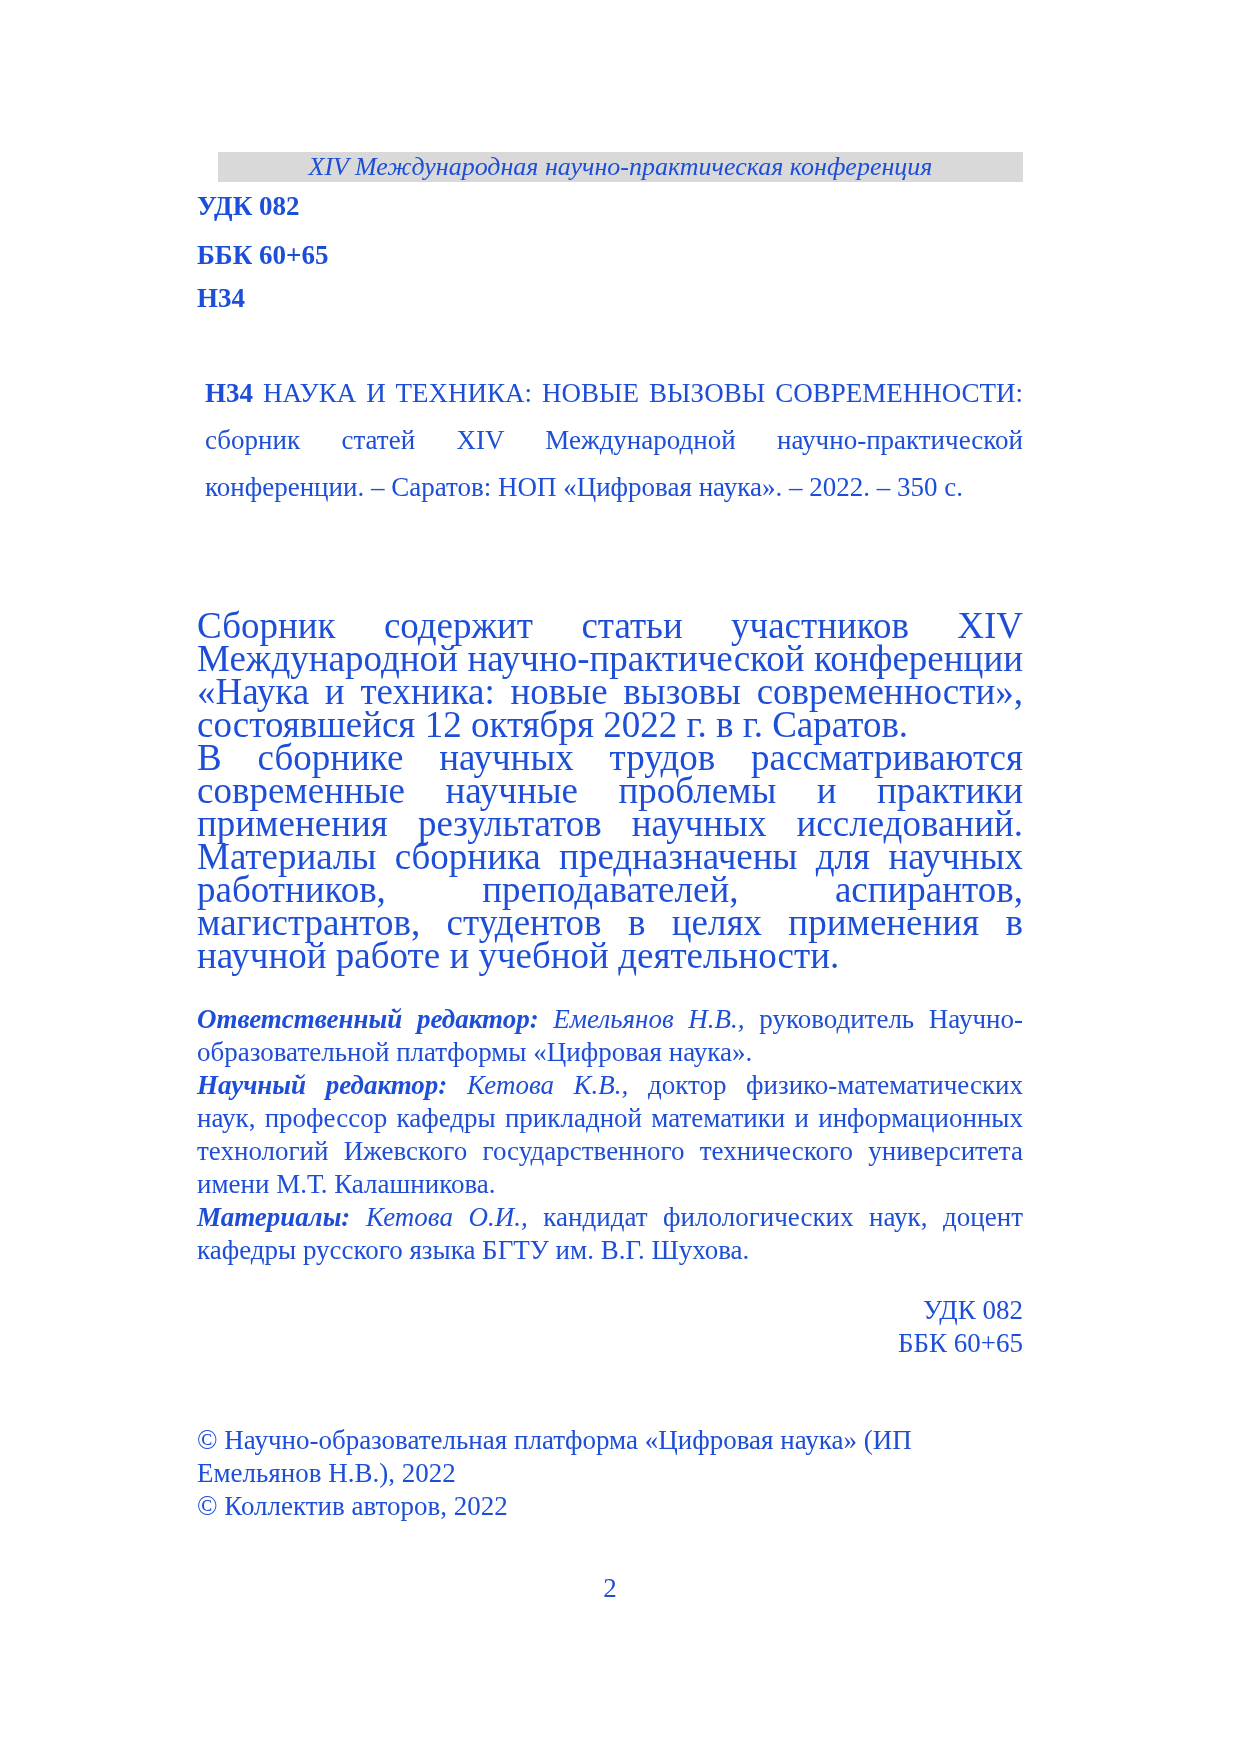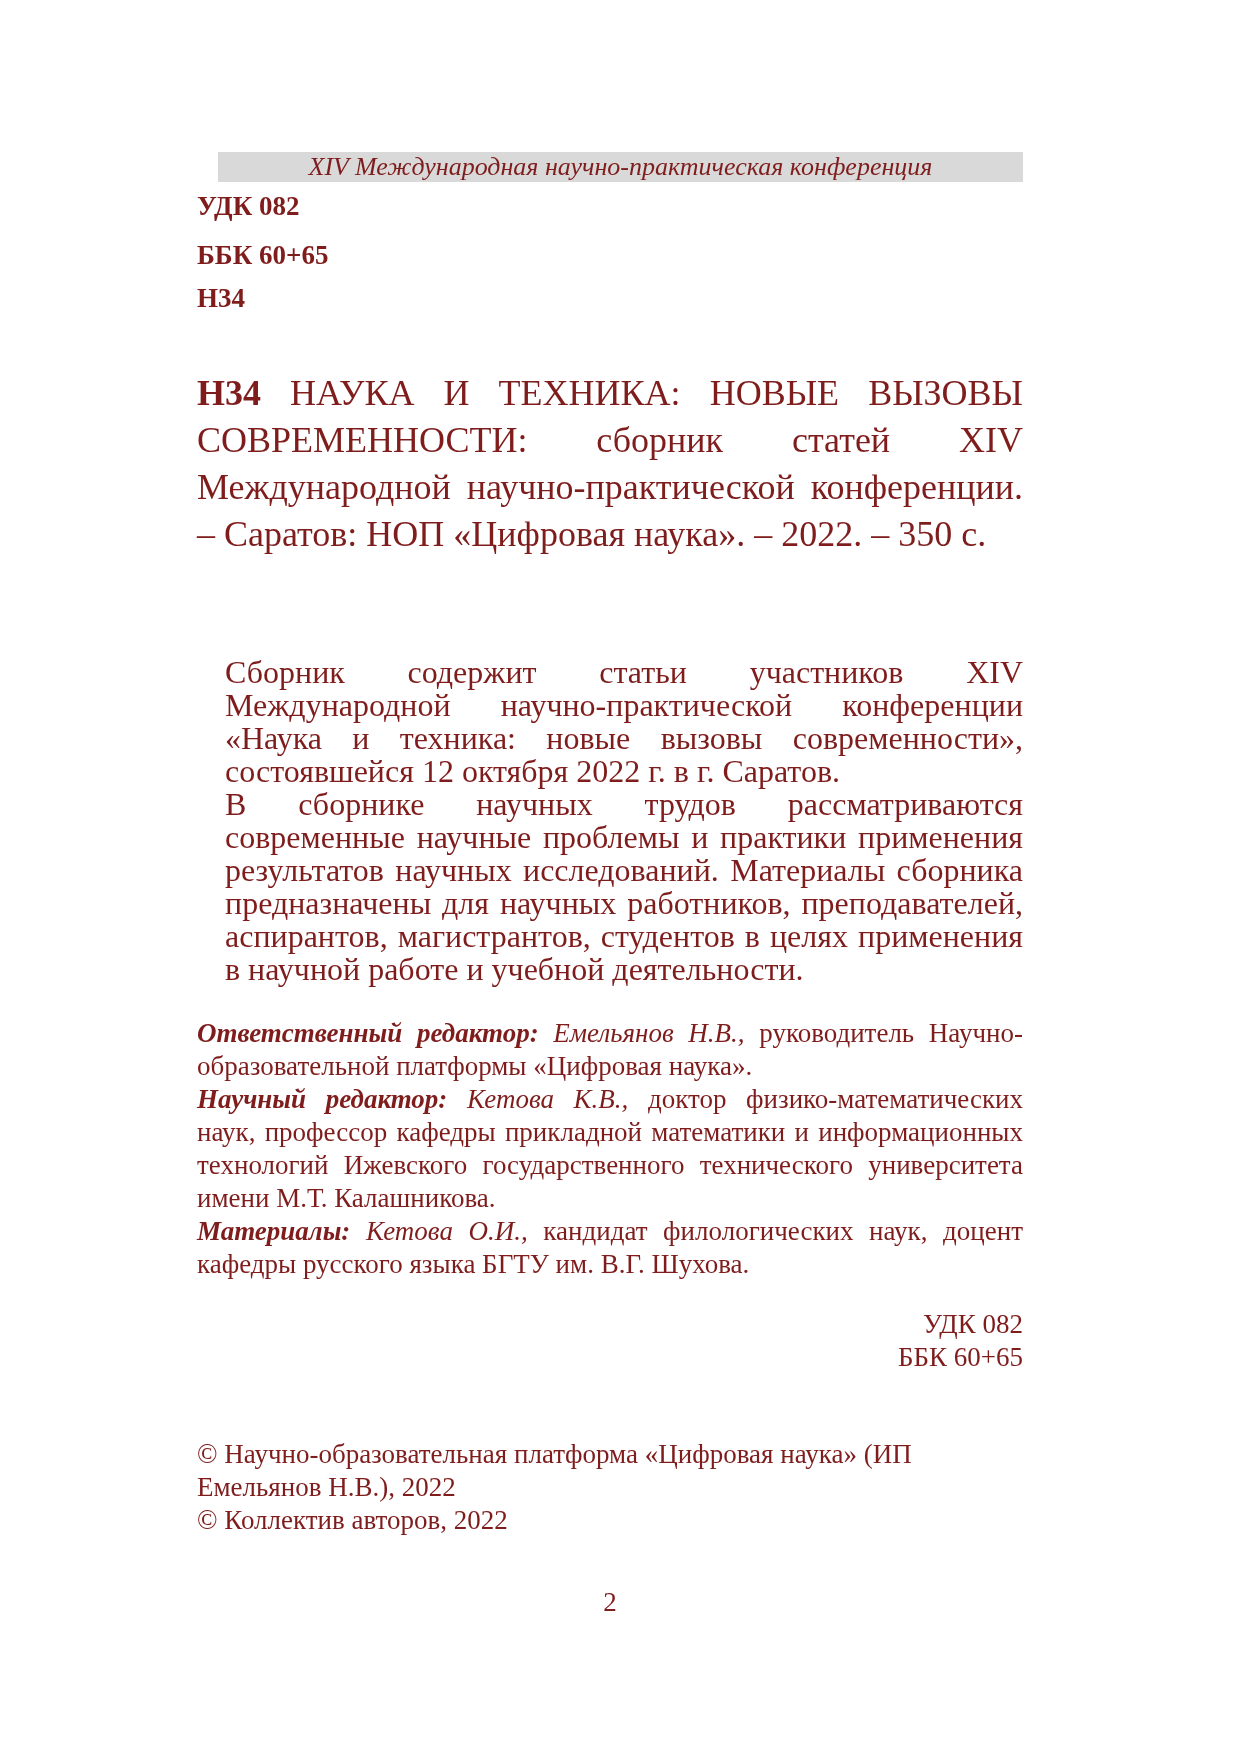--- a/index.html
+++ b/index.html
@@ -34,32 +34,31 @@
   .code-line {
     font-weight: bold;
     font-size: 27px;
     line-height: 33px;
     margin: 0;
   }
   .udk { margin-top: 8px; }
   .bbk { margin-top: 16px; }
   .n34 { margin-top: 10px; }
   .catalog {
-    margin: 55px 0 0 0;
-    font-size: 36px;
+    margin: 55px 0 0 8px;
+    font-size: 27px;
     line-height: 47px;
     text-align: justify;
   }
   .catalog .code { font-weight: bold; }
   .annotation {
     margin-top: 98px;
-    font-size: 32px;
+    font-size: 37px;
     line-height: 33px;
     text-align: justify;
-    margin-left: 28px;
   }
   .annotation p { margin: 0; }
   .editors {
     margin-top: 31px;
     font-size: 27px;
     line-height: 33px;
     text-align: justify;
   }
   .editors p { margin: 0; }
   .editors .role { font-weight: bold; font-style: italic; }
@@ -81,21 +80,21 @@
   .page-number {
     margin-top: 49px;
     font-size: 27px;
     line-height: 33px;
     text-align: center;
   }
 </style>
 </head>
 <body>
 
-<div class="page" style="background: rgb(255, 255, 255); color: #7f1d1d;">
+<div class="page" style="background: rgb(255, 255, 255); color: #1d4ed8;">
   <div class="content">
 
     <div class="banner" style="background: rgb(217, 217, 217);">XIV Международная научно-практическая конференция</div>
 
     <p class="code-line udk">УДК 082</p>
 
     <p class="code-line bbk">ББК 60+65</p>
 
     <p class="code-line n34">Н34</p>
 

